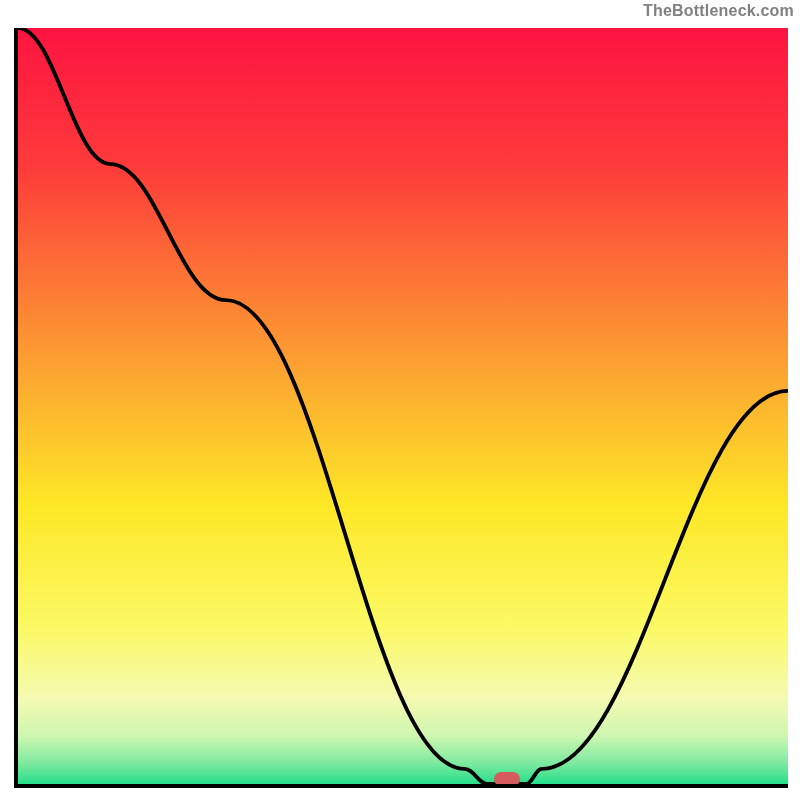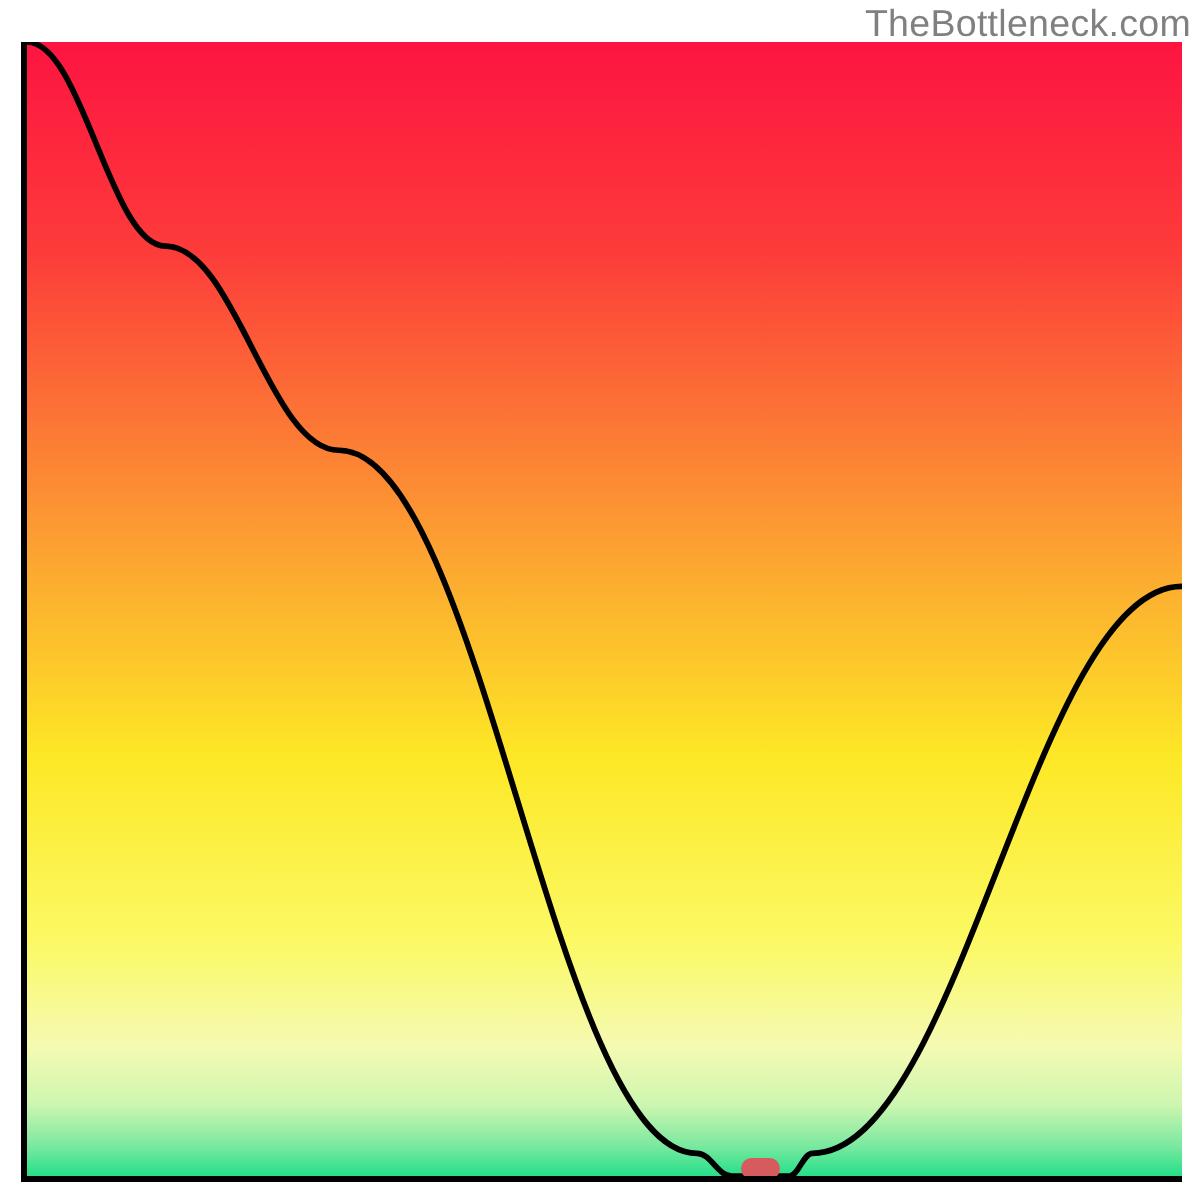--- a/index.html
+++ b/index.html
@@ -13,22 +13,22 @@
   }
   .wrap {
     position: relative;
     width: 800px;
     height: 800px;
   }
   .attribution {
     position: absolute;
     top: 2px;
     right: 6px;
-    font-size: 25px;
-    font-weight: 400;
+    font-size: 16px;
+    font-weight: 700;
     color: #808080;
     letter-spacing: 0.2px;
   }
   .plot-area {
     position: absolute;
     left: 14px;
     top: 28px;
     width: 774px;
     height: 760px;
     border-left: 4px solid #000;

